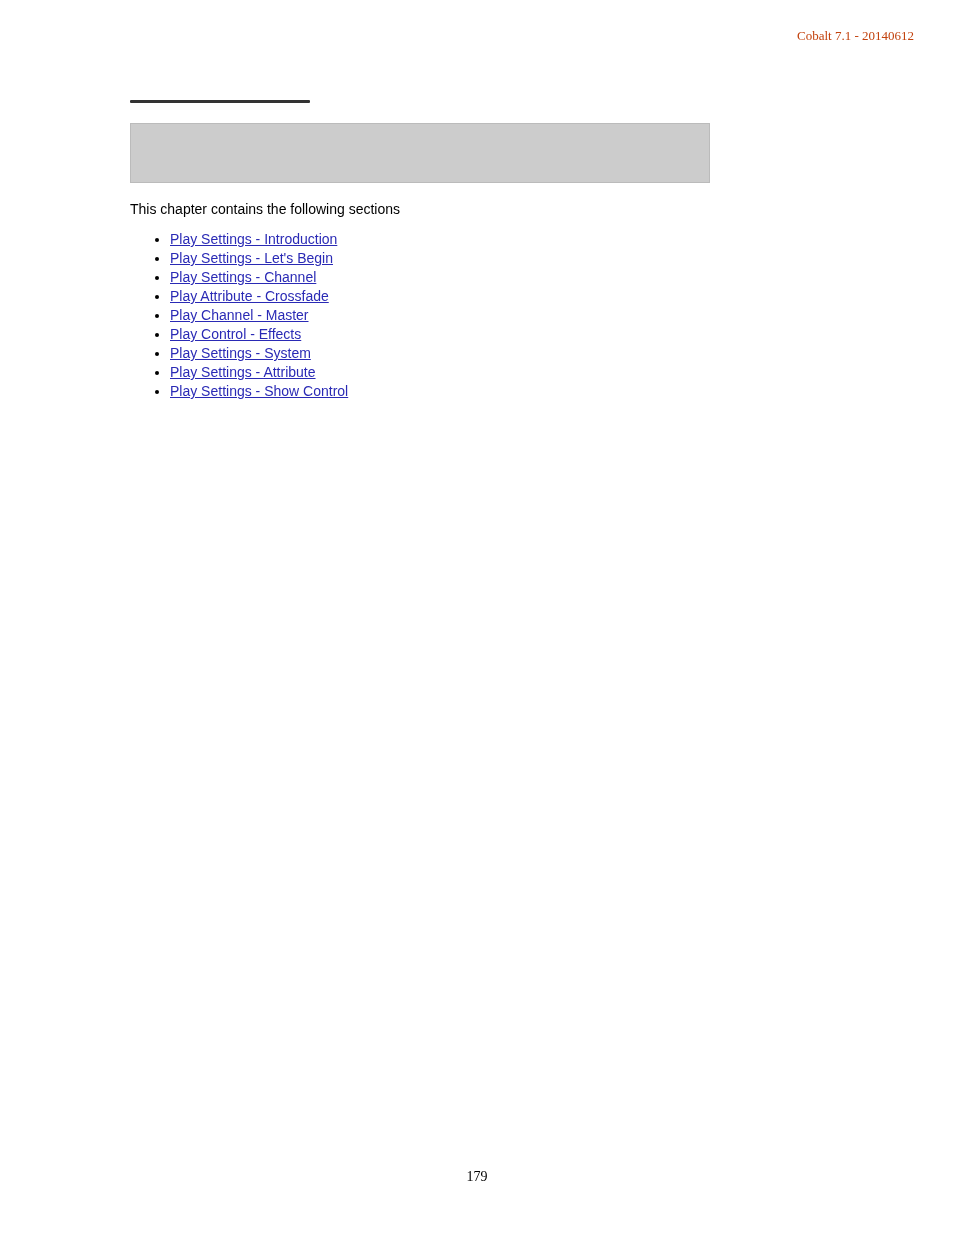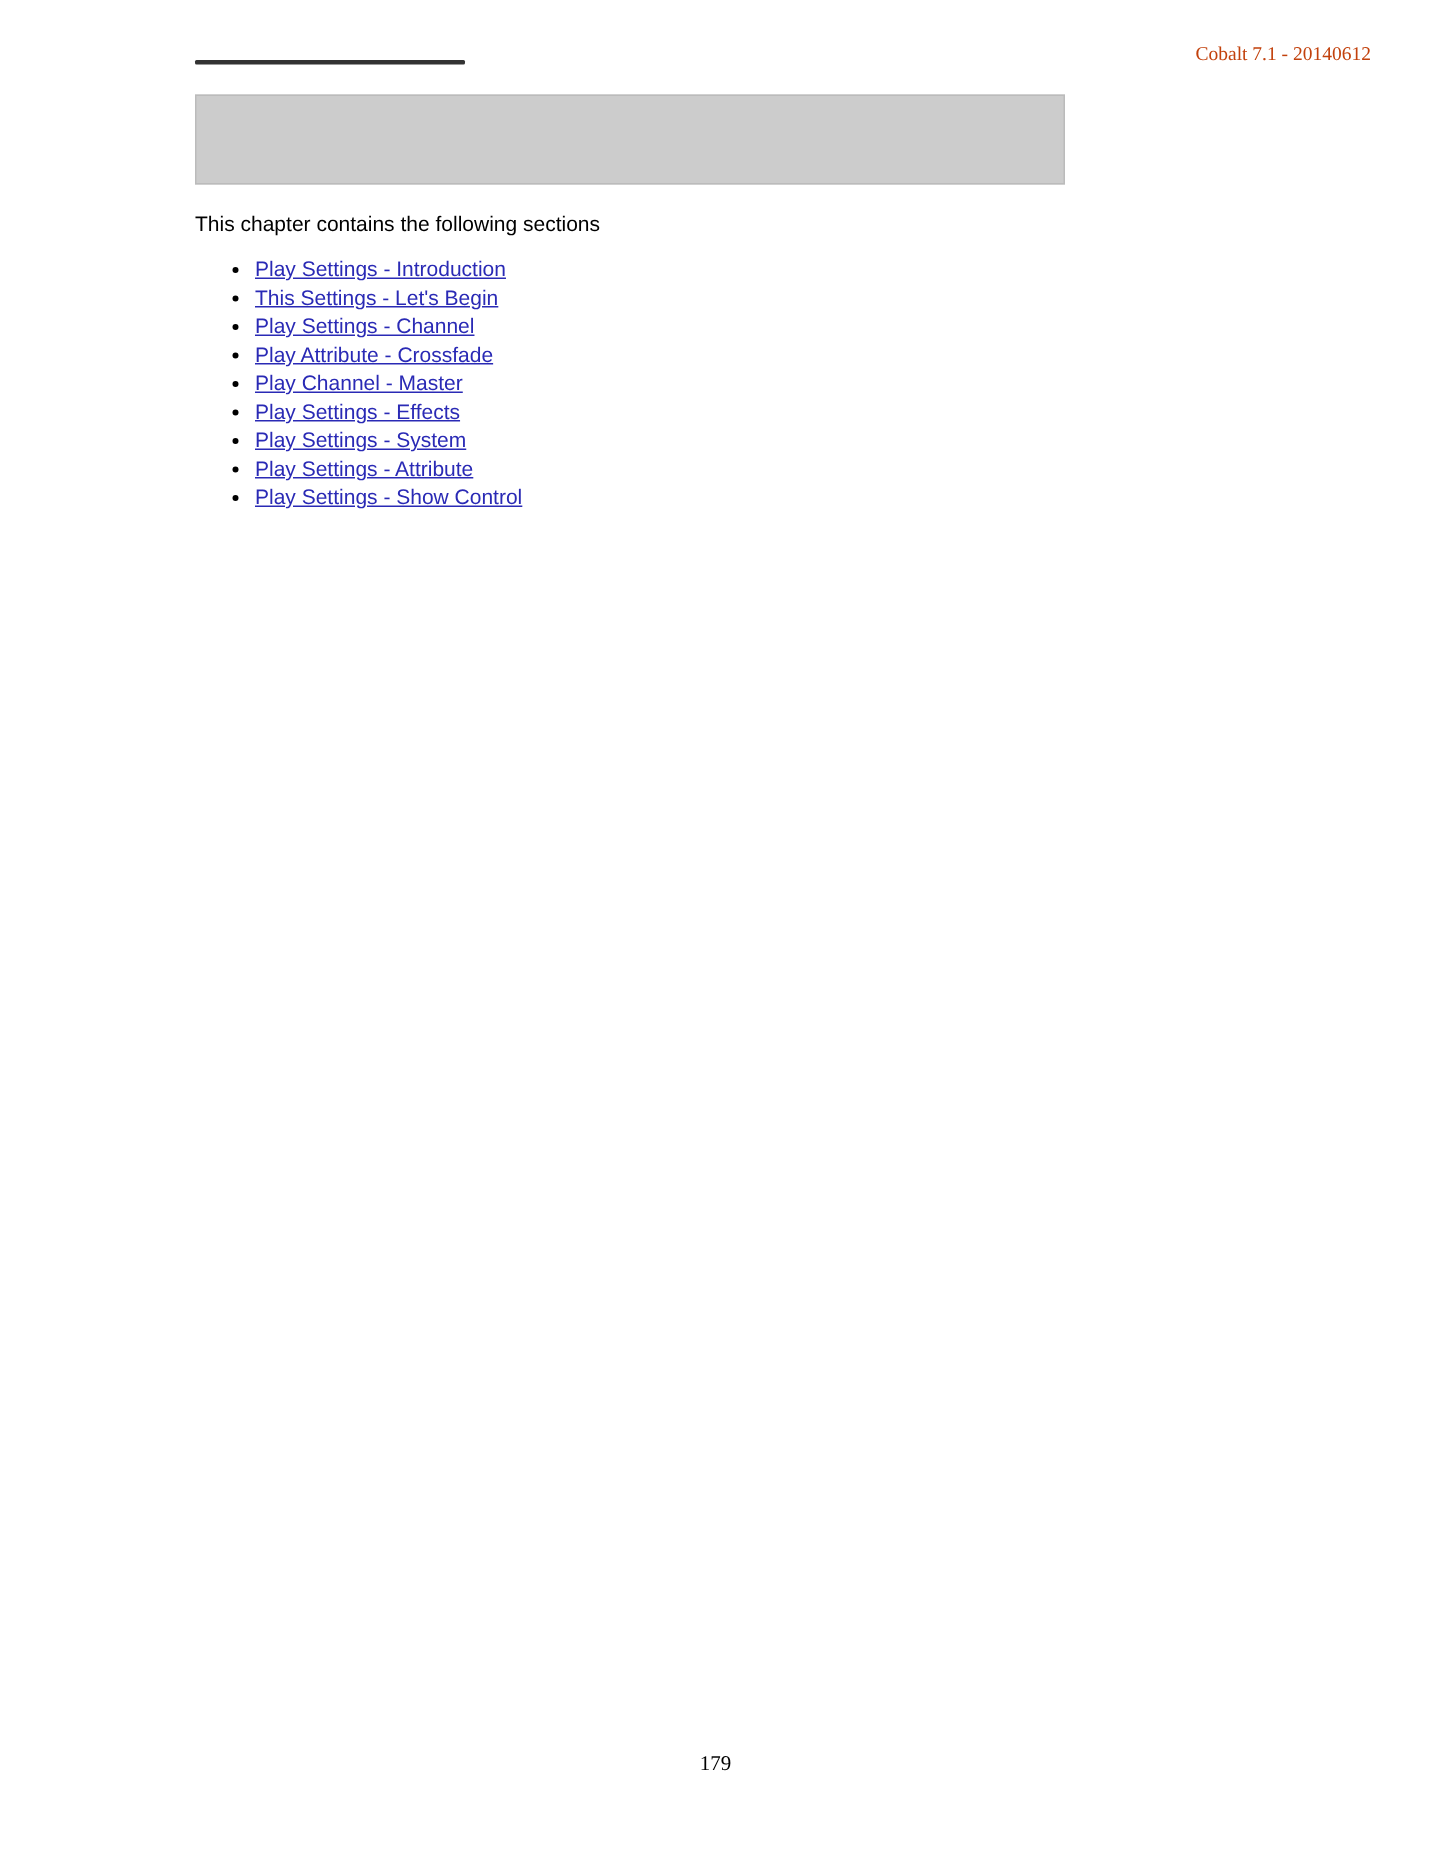--- a/index.html
+++ b/index.html
@@ -22,21 +22,21 @@
       position: absolute;
       top: 28px;
       right: 40px;
       font-size: 13px;
       color: #c2410c;
     }
 
     .content-area {
       margin-left: 130px;
       margin-right: 130px;
-      padding-top: 40px;
+      padding-top: 100px;
     }
 
     .chapter-title-underline {
       display: block;
       width: 180px;
       height: 3px;
       background: #333333;
       margin-bottom: 20px;
       border-radius: 1px;
     }
@@ -94,33 +94,33 @@
 
   <div class="image-placeholder"></div>
 
   <p class="chapter-intro">This chapter contains the following sections</p>
 
   <ul class="toc-list">
     <li>
       <a href="#introduction">Play Settings - Introduction</a>
     </li>
     <li>
-      <a href="#lets-begin">This Settings - Let's Begin</a>
+      <a href="#lets-begin">Play Settings - Let's Begin</a>
     </li>
     <li>
       <a href="#channel">Play Settings - Channel</a>
     </li>
     <li>
       <a href="#crossfade">Play Attribute - Crossfade</a>
     </li>
     <li>
       <a href="#master">Play Channel - Master</a>
     </li>
     <li>
-      <a href="#effects">Play Settings - Effects</a>
+      <a href="#effects">Play Control - Effects</a>
     </li>
     <li>
       <a href="#system">Play Settings - System</a>
     </li>
     <li>
       <a href="#attribute">Play Settings - Attribute</a>
     </li>
     <li>
       <a href="#show-control">Play Settings - Show Control</a>
     </li>

